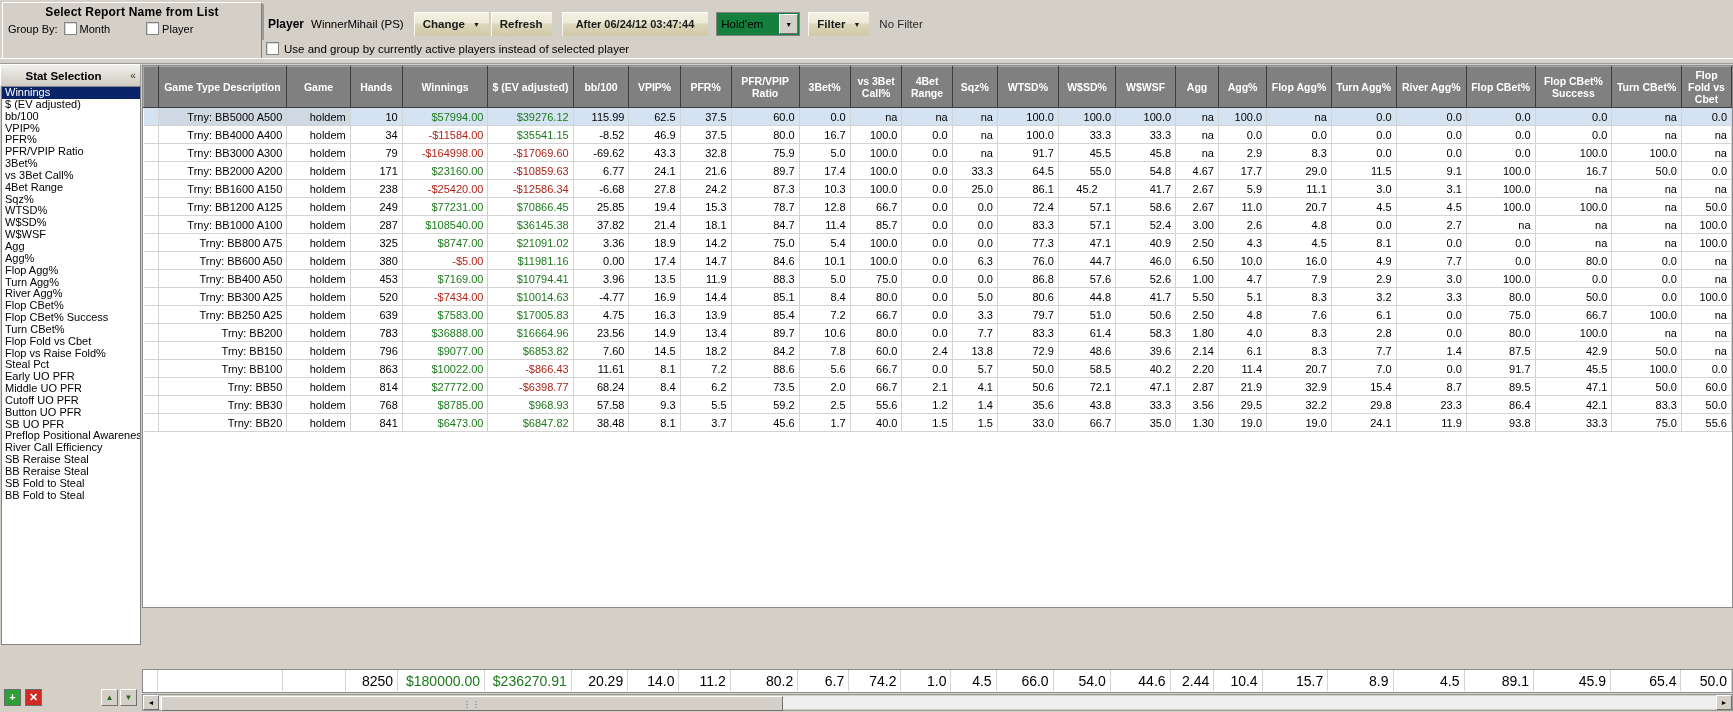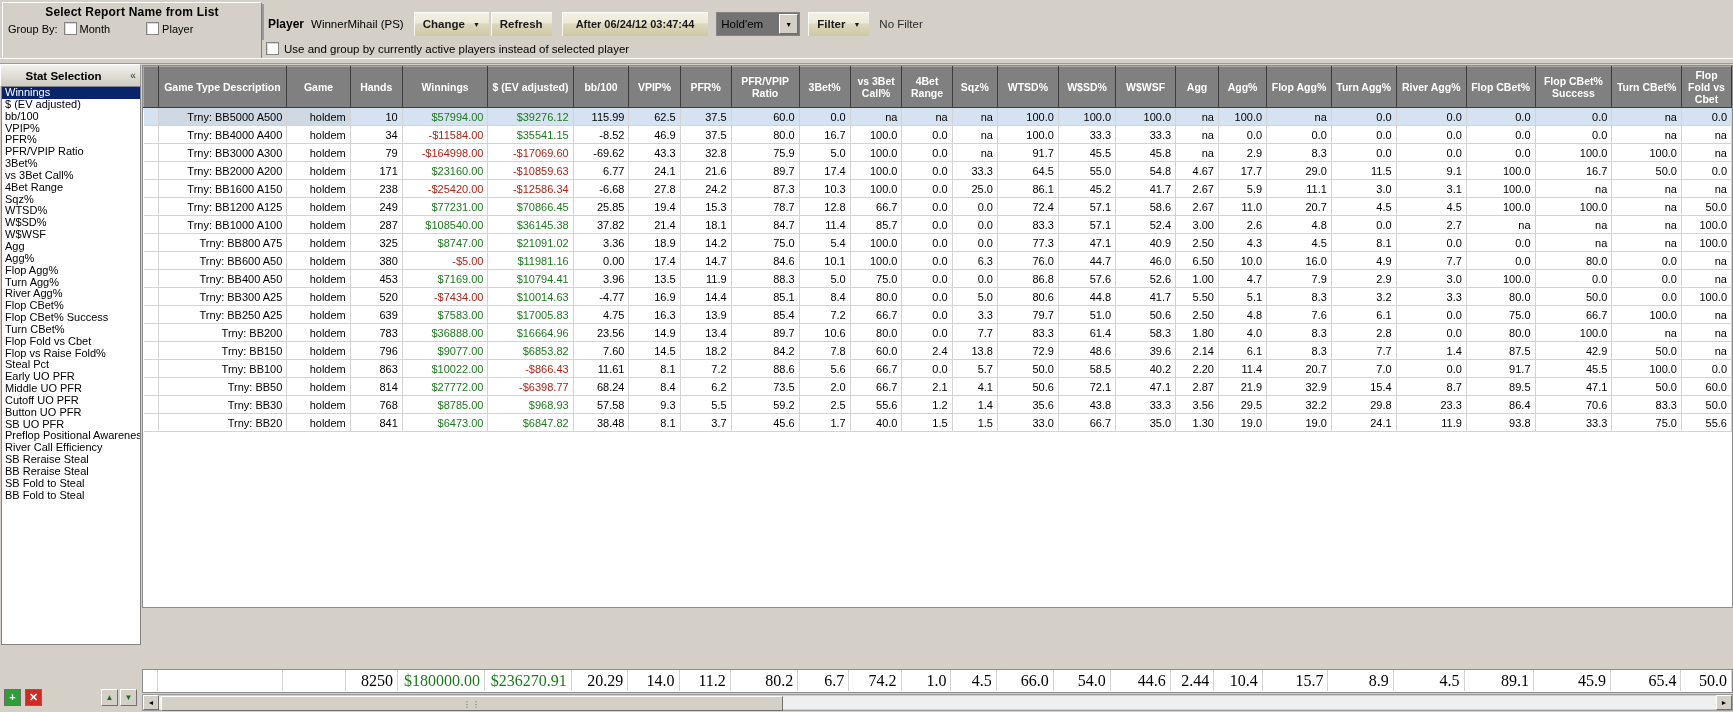--- a/index.html
+++ b/index.html
@@ -42,21 +42,21 @@
     border:1px solid #9d9madb;border-color:#b9b496;
     display:inline-flex;align-items:center;justify-content:center;
     font-weight:bold;font-size:11.5px;color:#1a1a1a;padding:0 9px;cursor:default;
     box-shadow:inset 1px 1px 0 rgba(255,255,255,.8);
   }
   .btn .caret{margin-left:8px;font-size:7px;}
   .btn-change{margin-right:2px;}
   .btn-refresh{margin-right:10px;}
   .btn-date{padding:0 14px;font-size:11px;margin-right:8px;}
   .sel{
-    height:22px;min-width:78px;background:#737373;border:1px solid #848484;
+    height:22px;min-width:78px;background:#15803d;border:1px solid #848484;
     display:inline-flex;align-items:center;font-size:11.5px;padding-left:4px;margin-right:8px;
   }
   .sel .s-text{flex:1;}
   .sel .s-arrow{width:17px;height:18px;margin:1px;background:#d4d0c8;
     border:1px solid #fff;border-right-color:#707070;border-bottom-color:#707070;
     display:flex;align-items:center;justify-content:center;font-size:7px;}
   .btn-filter{margin-right:10px;}
   .nofilter{font-size:11.5px;color:#2a2a2a;}
 
   .chkrow{position:absolute;left:266px;top:42px;display:flex;align-items:center;gap:5px;font-size:11.5px;}
@@ -110,21 +110,21 @@
   .neg{color:#b02418;}
   .rowhandle{width:6px;background:#a0a0a0;border-right:1px solid #7d7d7d;padding:0;}
   tr.row-sel .rowhandle{background:#3e6ba5;}
   th.hdr-handle{width:6px;background:#707070;border:none;padding:0;}
 
   
   .totals{position:absolute;left:1px;top:605px;width:1589px;height:22px;background:#fff;
      border:1px solid #8c8c8c;border-top:1px solid #8c8c8c;overflow:hidden;}
   table.tot{border-collapse:collapse;table-layout:fixed;font-size:11px;}
   table.tot td{border-right:1px solid #d3d3d3;padding:1px 4px;height:19px;text-align:right;
-     white-space:nowrap;font-size:16px;font-family:Liberation Serif, serif;}
+     white-space:nowrap;font-size:14px;}
   table.tot td.t-blank{background:#fff;border-right:1px solid #d3d3d3;}
 
   
   .hscroll{position:absolute;left:1px;top:630px;width:1589px;height:15px;background:#d4d0c8;
      border:1px solid #9a9a9a;display:flex;align-items:center;}
   .hs-btn{width:14px;height:13px;background:#d4d0c8;border:1px solid #fff;
      border-right-color:#707070;border-bottom-color:#707070;
      display:flex;align-items:center;justify-content:center;font-size:7px;}
   .hs-track{flex:1;height:13px;background:#efefef;position:relative;}
   .hs-thumb{position:absolute;left:2px;top:0;width:620px;height:13px;background:#d4d0c8;
@@ -396,21 +396,21 @@
               <td class="neg" style="width: 78px;">-$12586.34</td>
               <td style="width: 48px;">-6.68</td>
               <td style="width: 43px;">27.8</td>
               <td style="width: 43px;">24.2</td>
               <td style="width: 60px;">87.3</td>
               <td style="width: 43px;">10.3</td>
               <td style="width: 44px;">100.0</td>
               <td style="width: 42px;">0.0</td>
               <td style="width: 37px;">25.0</td>
               <td style="width: 49px;">86.1</td>
-              <td style="width: 49px;">45.2</td>
+              <td style="width: 49px; text-align: center;">45.2</td>
               <td style="width: 52px;">41.7</td>
               <td style="width: 35px;">2.67</td>
               <td style="width: 40px;">5.9</td>
               <td style="width: 58px;">11.1</td>
               <td style="width: 58px;">3.0</td>
               <td style="width: 64px;">3.1</td>
               <td style="width: 62px;">100.0</td>
               <td style="width: 70px;">na</td>
               <td style="width: 63px;">na</td>
               <td style="width: 42px;">na</td>
@@ -740,21 +740,21 @@
               <td style="width: 37px;">1.4</td>
               <td style="width: 49px;">35.6</td>
               <td style="width: 49px;">43.8</td>
               <td style="width: 52px;">33.3</td>
               <td style="width: 35px;">3.56</td>
               <td style="width: 40px;">29.5</td>
               <td style="width: 58px;">32.2</td>
               <td style="width: 58px;">29.8</td>
               <td style="width: 64px;">23.3</td>
               <td style="width: 62px;">86.4</td>
-              <td style="width: 70px;">70.6</td>
+              <td style="width: 70px;">42.1</td>
               <td style="width: 63px;">83.3</td>
               <td style="width: 42px;">50.0</td>
             </tr>
             <tr>
               <td class="rowhandle"></td>
               <td class="c-desc" style="width: 122px;">Trny: BB20</td>
               <td class="c-game" style="width: 56px;">holdem</td>
               <td style="width: 44px;">841</td>
               <td class="pos" style="width: 78px;">$6473.00</td>
               <td class="pos" style="width: 78px;">$6847.82</td>

